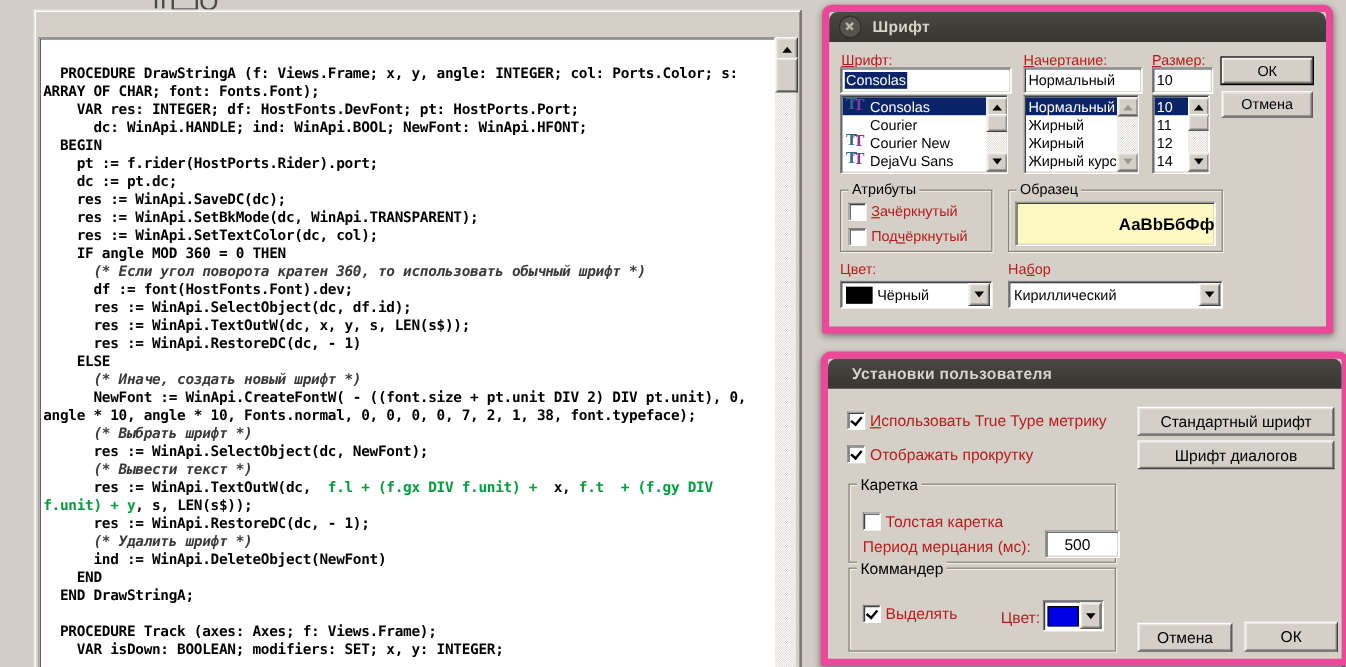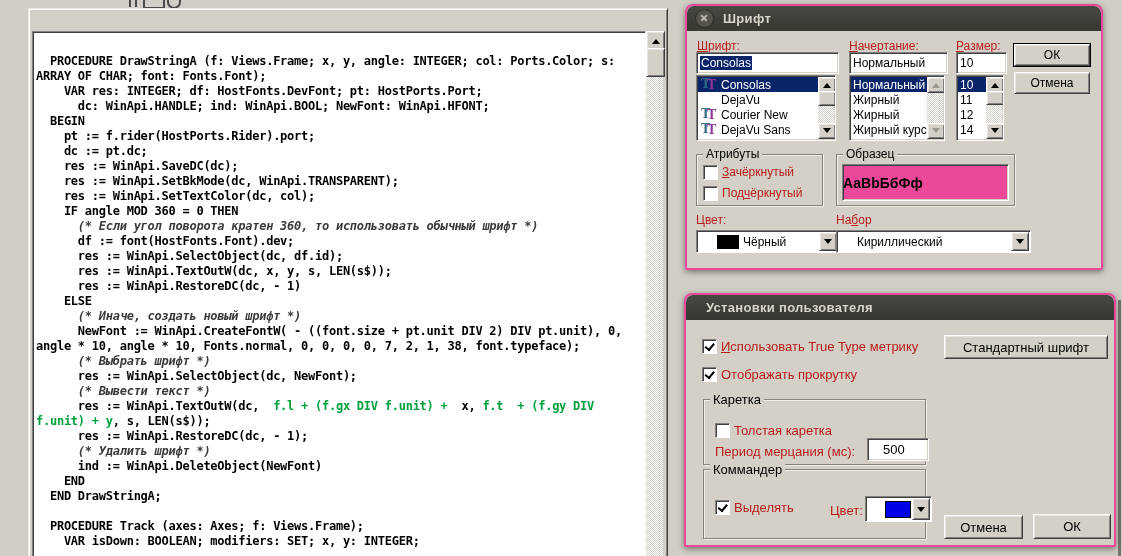--- a/index.html
+++ b/index.html
@@ -53,21 +53,21 @@
   
   .sb{position:absolute;width:17px;}
   .sb-btn{position:absolute;left:0;width:17px;height:17px;display:flex;align-items:center;justify-content:center;}
   .tri-up{width:0;height:0;border:4px solid transparent;border-bottom:5px solid #000;margin-top:-3px;}
   .tri-down{width:0;height:0;border:4px solid transparent;border-top:5px solid #000;margin-bottom:-3px;}
   .tri-dis{border-bottom-color:#9b988f;}
   .tri-dis2{border-top-color:#9b988f;}
   .sb-thumb{position:absolute;left:0;width:17px;}
 
   
-  .dlg{background:#d4d0c8;border:2px solid #ec4899;border-radius:8px 8px 2px 2px;
+  .dlg{background:#d4d0c8;border:6px solid #ec4899;border-radius:8px 8px 2px 2px;
        box-shadow:0 2px 6px rgba(0,0,0,.45);text-decoration:underline;}
   .dlg-title{position:absolute;left:0;top:0;right:0;height:25px;border-radius:7px 7px 0 0;
              background:linear-gradient(#4a4843,#3a3934 80%);display:flex;align-items:center;}
   .dlg-title span{color:#d8d4ca;font-size:13px;font-weight:bold;letter-spacing:.3px;}
   .dlg-close{width:17px;height:17px;border-radius:50%;margin:0 9px 0 8px;background:#55534c;
              border:1px solid #2e2d29;position:relative;}
   .dlg-close::before,.dlg-close::after{content:"";position:absolute;left:4px;top:7px;width:8px;height:1.6px;background:#b8b4aa;}
   .dlg-close::before{transform:rotate(45deg);} .dlg-close::after{transform:rotate(-45deg);}
 
   .lbl{position:absolute;font-size:12px;color:#b91c1c;white-space:nowrap;}
@@ -89,21 +89,21 @@
   .cb{position:absolute;width:13px;height:13px;background:#fff;border:1px solid;
       border-color:#808080 #fff #fff #808080;box-shadow:inset 1px 1px 0 #404040;}
   .cb.checked::after{content:"";position:absolute;left:2px;top:2.5px;width:7px;height:3.5px;
       border-left:2px solid #000;border-bottom:2px solid #000;transform:rotate(-50deg);}
   .radio{display:inline-block;width:13px;height:13px;border-radius:50%;background:#fff;
          border:1px solid #6f6d66;box-shadow:inset 1px 1px 1px #9a978e;position:relative;flex:0 0 13px;}
   .radio.on::after{content:"";position:absolute;left:3.5px;top:3.5px;width:6px;height:6px;border-radius:50%;background:#000;}
   .radio-row{display:flex;align-items:center;height:22px;gap:6px;font-size:13px;}
 
   .combo{position:absolute;background:#fff;border:1px solid;border-color:#808080 #fff #fff #808080;
-         box-shadow:inset 1px 1px 0 #404040;display:flex;align-items:center;padding-left:16px;}
+         box-shadow:inset 1px 1px 0 #404040;display:flex;align-items:center;}
   .combo .txt{font-size:12px;padding-left:4px;flex:1;white-space:nowrap;overflow:hidden;}
   .combo-arrow{width:16px;align-self:stretch;margin:1px;display:flex;align-items:center;justify-content:center;}
   .combo-arrow .t{width:0;height:0;border:4px solid transparent;border-top:5px solid #000;margin-bottom:-4px;}
   .swatch{border:1px solid #000;}
 
   .frag{position:absolute;background:#4a4a4a;}
   u{text-decoration:underline;}
 </style>
 </head>
 <body>
@@ -144,21 +144,21 @@
       <div class="lb-rows">
           <div class="lb-row sel">
             <span class="tt">
               <span class="t1">T</span>
               <span class="t2">T</span>
             </span>
             <span>Consolas</span>
           </div>
           <div class="lb-row">
             <span class="tt hide-tt"></span>
-            <span>DejaVu</span>
+            <span>Courier</span>
           </div>
           <div class="lb-row">
             <span class="tt">
               <span class="t1">T</span>
               <span class="t2">T</span>
             </span>
             <span>Courier New</span>
           </div>
           <div class="lb-row">
             <span class="tt">
@@ -244,21 +244,21 @@
     <div class="groupbox abs" style="left:9px;top:148px;width:125px;height:50px;">
       <span class="legend">Атрибуты</span>
       <span class="cb" style="left:6px;top:10px;"></span>
       <span class="lbl" style="left:25px;top:10px;"><u>З</u>ачёркнутый</span>
       <span class="cb" style="left:6px;top:31px;"></span>
       <span class="lbl" style="left:25px;top:31px;">Под<u>ч</u>ёркнутый</span>
     </div>
 
     <div class="groupbox abs" style="left:149px;top:148px;width:177px;height:50px;">
       <span class="legend">Образец</span>
-      <div class="abs sunken" style="left:5px;top:9px;width:165px;height:35px;background:#ec4899;display:flex;align-items:center;justify-content:flex-start;">
+      <div class="abs sunken" style="left:5px;top:9px;width:165px;height:35px;background:#fef9c3;display:flex;align-items:center;justify-content:flex-end;">
         <span style="font-weight:bold;font-size:14px;">АаВbБбФф</span>
       </div>
     </div>
 
     <div class="lbl" style="left:9px;top:207px;">Цвет:</div>
     <div class="combo" style="left:9px;top:224px;width:125px;height:21px;">
       <span class="swatch" style="width:20px;height:12px;margin-left:4px;background:#000;"></span>
       <span class="txt">Чёрный</span>
       <span class="combo-arrow raised">
           <span class="t"></span>
@@ -278,20 +278,21 @@
     <div class="dlg-title">
       <span style="margin-left:20px;">Установки пользователя</span>
     </div>
 
     <span class="cb checked" style="left:16px;top:44px;"></span>
     <span class="lbl lbl13" style="left:35px;top:44px;"><u>И</u>спользовать True Type метрику</span>
     <div class="btn raised abs" style="left:258px;top:40px;width:162px;height:22px;font-size:13px;">Стандартный шрифт</div>
 
     <span class="cb checked" style="left:16px;top:72px;"></span>
     <span class="lbl lbl13" style="left:35px;top:72px;">Отображать прокрутку</span>
+    <div class="btn raised abs" style="left:258px;top:68px;width:162px;height:22px;font-size:13px;">Шрифт диалогов</div>
 
     <div class="groupbox abs" style="left:17px;top:104px;width:221px;height:64px;">
       <span class="legend" style="font-size:13px;">Каретка</span>
       <span class="cb" style="left:11px;top:23px;"></span>
       <span class="lbl lbl13" style="left:30px;top:23px;">Толстая каретка</span>
       <span class="lbl lbl13" style="left:11px;top:44px;">Период мерцания (мс):</span>
       <div class="field sunken" style="left:163px;top:38px;width:45px;height:21px;font-size:13px;padding-left:15px;">
         <span>500</span>
       </div>
     </div>

